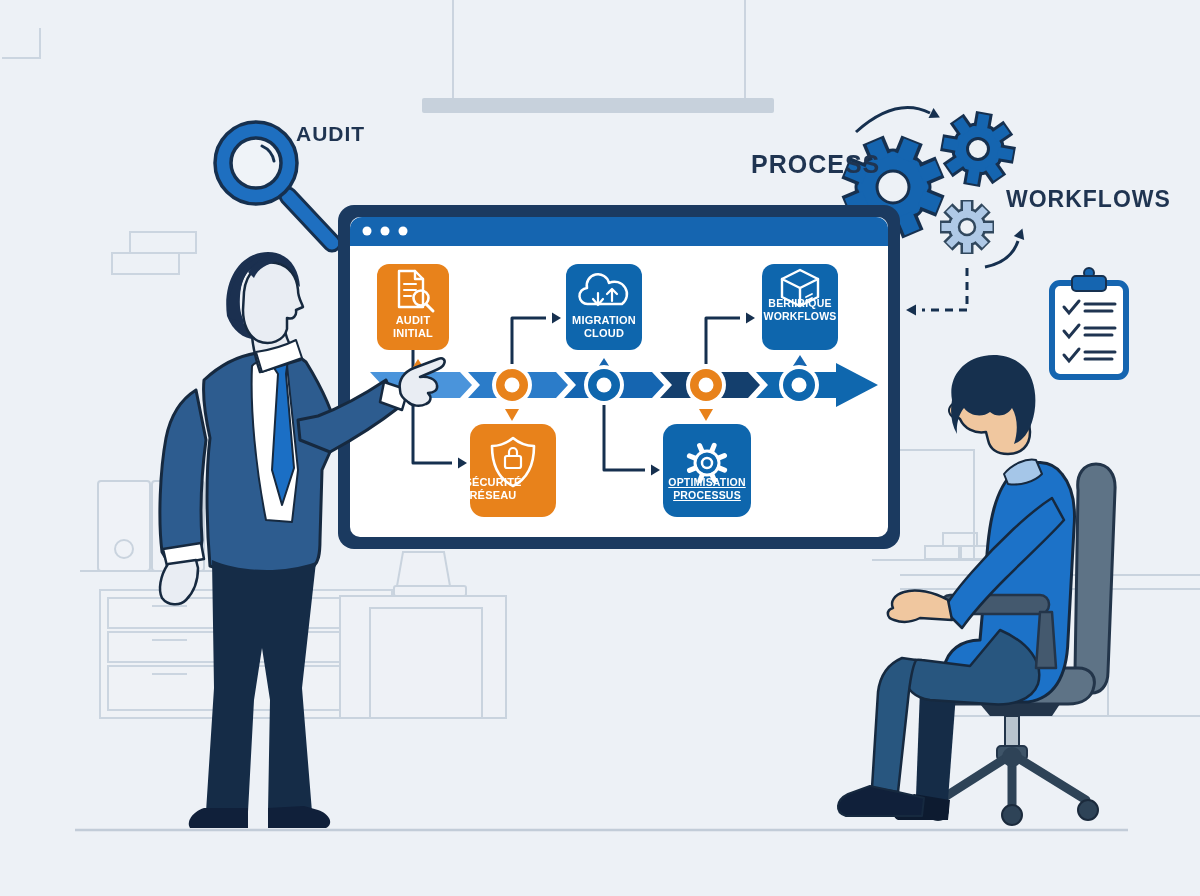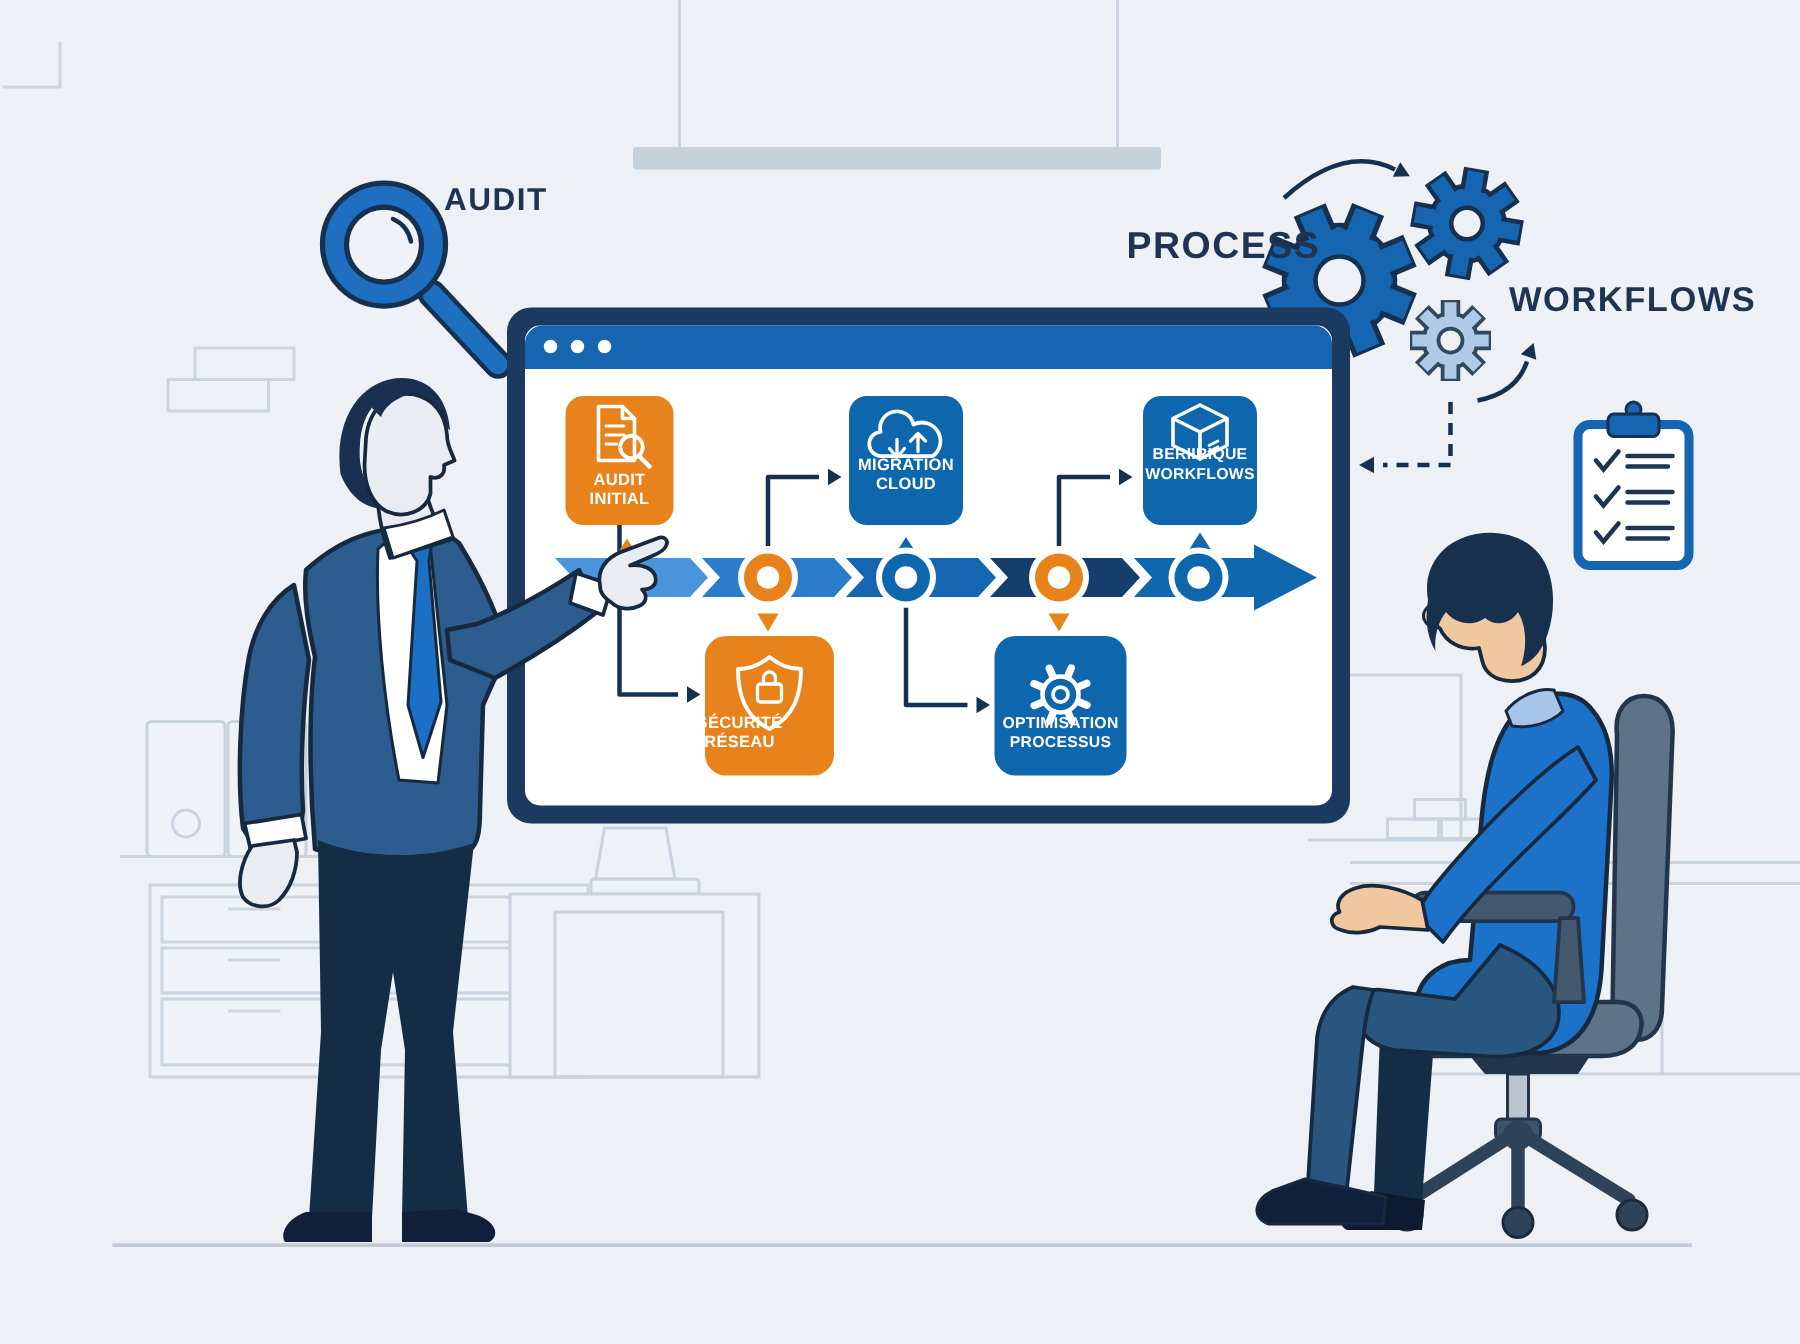--- a/index.html
+++ b/index.html
@@ -7,24 +7,24 @@
          background:#ef4444;font-family:"Liberation Sans",sans-serif;}
   .scene svg{position:absolute;left:0;top:0;}
   .bg-label{position:absolute;font-weight:700;color:#1F3451;letter-spacing:1px;}
   .bg-label.audit{left:296px;top:122px;font-size:21px;}
   .bg-label.process{left:751px;top:150px;font-size:25px;}
   .bg-label.workflows{left:1006px;top:186px;font-size:23px;text-align:center;}
   .step-label{position:absolute;color:#FFFFFF;font-size:11px;font-weight:700;
               line-height:13px;text-align:center;letter-spacing:.2px;}
   .step-label span{display:block;}
   .sl1{left:377px;top:314px;width:72px;}
-  .sl2{left:566px;top:304px;width:76px;}
+  .sl2{left:566px;top:314px;width:76px;}
   .sl3{left:758px;top:297px;width:84px;font-size:10.5px;}
   .sl4{left:448px;top:476px;width:90px;}
-  .sl5{left:659px;top:476px;width:96px;font-size:10.5px;}
+  .sl5{left:659px;top:476px;width:96px;font-size:10.5px;text-decoration:underline;}
 </style>
 </head>
 <body>
 
 <div class="scene">
 <svg width="1200" height="896" viewBox="0 0 1200 896">
 
   <rect width="1200" height="896" fill="#EDF1F6"></rect>
   <line x1="75" y1="830" x2="1128" y2="830" stroke="#C2CCD8" stroke-width="2.5"></line>
 

